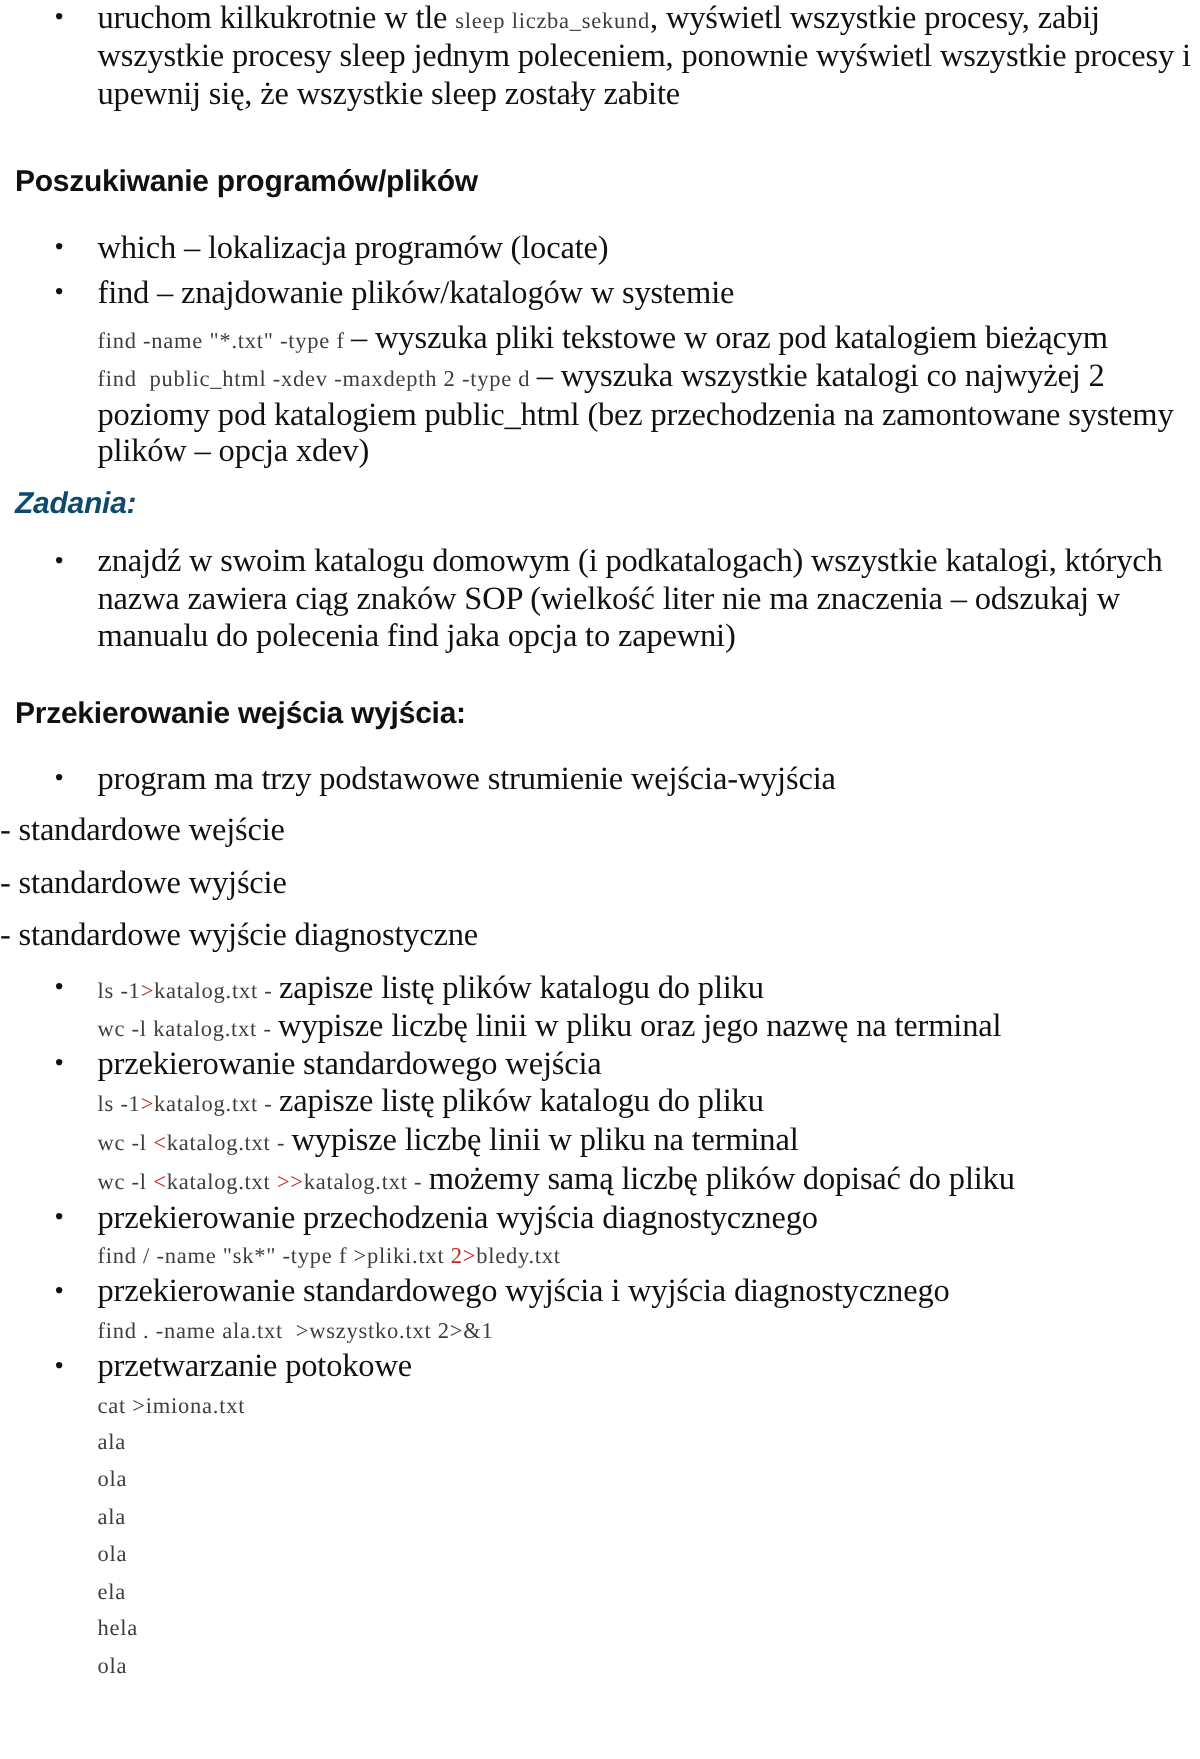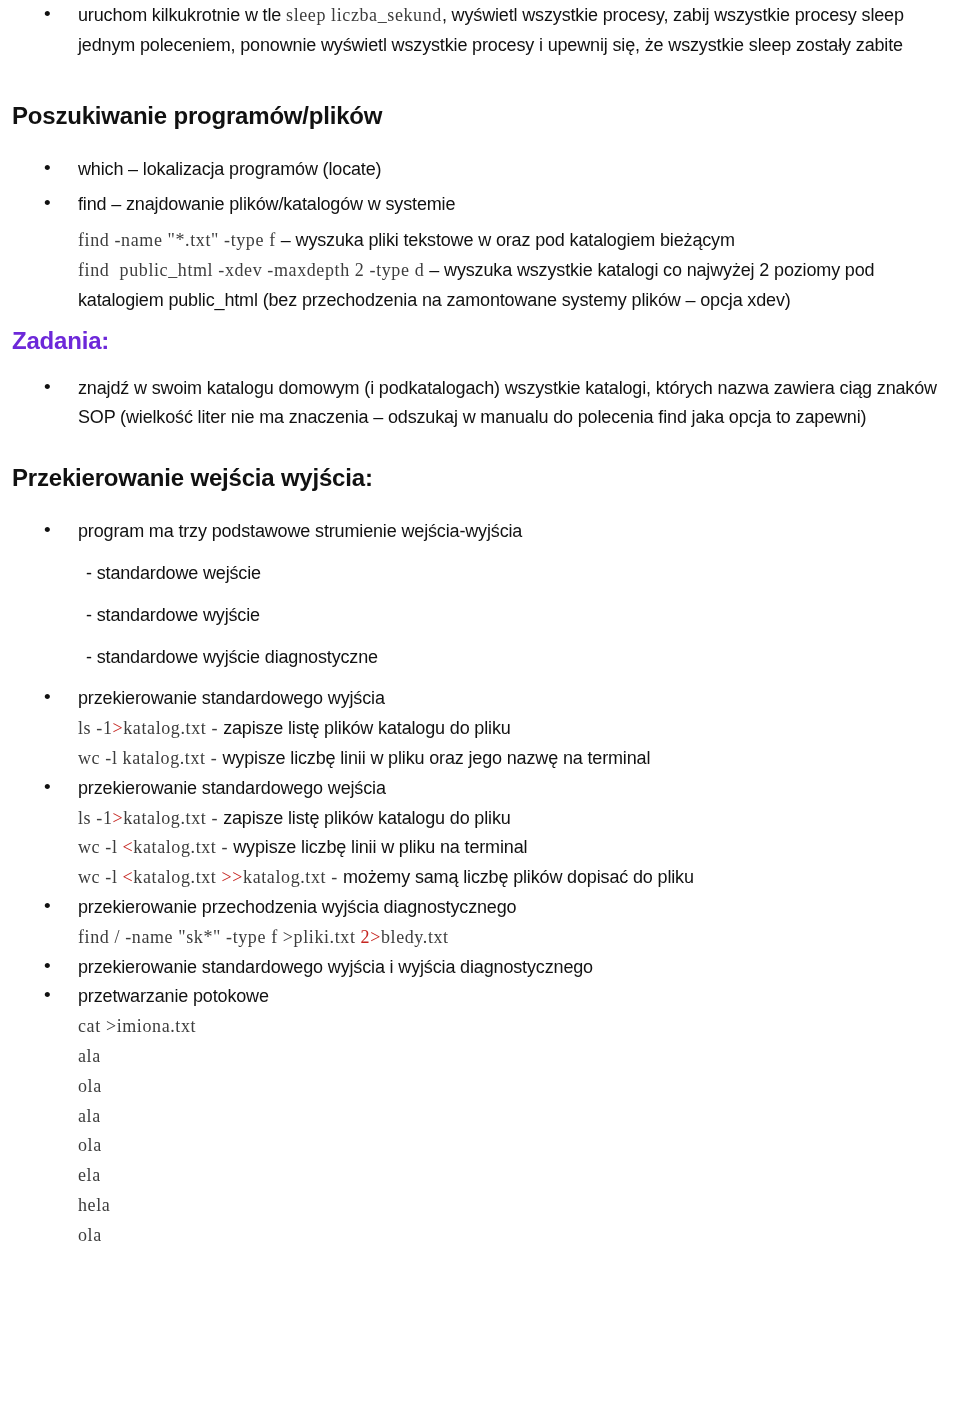--- a/index.html
+++ b/index.html
@@ -60,21 +60,20 @@
     position: absolute;
     left: 44px;
     top: 0;
     width: 10px;
     text-align: left;
     font-size: 19px;
     line-height: 28.8px;
     color: #111111;
   }
   .sub-row {
-    padding-left: 86px;
     margin: 0;
   }
   .cmd-row {
     padding-left: 78px;
     margin: 0;
   }
 
   
   .gap-xs { height: 6px; }
   .gap-s  { height: 12px; }
@@ -82,22 +81,22 @@
   .gap-l  { height: 30px; }
 
   
   .r-mono {
     font-family: Liberation Serif, serif;
     font-size: 18px;
     letter-spacing: 0.6px;
     color: #3d3d3d;
   }
   .r-sans {
-    font-family: Liberation Sans, sans-serif;
-    font-size: 18px;
+    font-family: Liberation Serif, serif;
+    font-size: 26px;
     letter-spacing: -0.15px;
     color: #111111;
   }
   .r-red {
     color: #C52520;
   }
   .prewrap { white-space: pre-wrap; }
 </style>
 </head>
 <body>
@@ -107,44 +106,45 @@
       <div class="sans bullet-row" id="blk-task-sleep"><span class="bullet-dot">•</span><span class="r-sans prewrap">uruchom kilkukrotnie w tle </span><span class="r-mono prewrap">sleep liczba_sekund</span><span class="r-sans prewrap">, wyświetl wszystkie procesy, zabij wszystkie procesy sleep jednym poleceniem, ponownie wyświetl wszystkie procesy i upewnij się, że wszystkie sleep zostały zabite</span></div>
       <div class="gap-l"></div>
       <div class="heading" id="blk-heading-poszukiwanie">Poszukiwanie programów/plików</div>
       <div class="gap-s"></div>
       <div class="sans bullet-row" id="blk-which"><span class="bullet-dot">•</span><span class="r-sans prewrap">which – lokalizacja programów (locate)</span></div>
       <div class="gap-xs"></div>
       <div class="sans bullet-row" id="blk-find"><span class="bullet-dot">•</span><span class="r-sans prewrap">find – znajdowanie plików/katalogów w systemie</span></div>
       <div class="gap-xs"></div>
       <div class="sans cmd-row" id="blk-find-name-txt"><span class="r-mono prewrap">find -name "*.txt" -type f </span><span class="r-sans prewrap">– wyszuka pliki tekstowe w oraz pod katalogiem bieżącym</span></div>
       <div class="sans cmd-row" id="blk-find-public-html"><span class="r-mono prewrap">find  public_html -xdev -maxdepth 2 -type d </span><span class="r-sans prewrap">– wyszuka wszystkie katalogi co najwyżej 2 poziomy pod katalogiem public_html (bez przechodzenia na zamontowane systemy plików – opcja xdev)</span></div>
-      <div class="heading red" id="blk-heading-zadania" style="color: #6d28d9;">Zadania:</div>
+      <div class="heading red" id="blk-heading-zadania" style="color: #0c4a6e; font-style: italic;">Zadania:</div>
       <div class="gap-xs"></div>
       <div class="sans bullet-row" id="blk-task-sop"><span class="bullet-dot">•</span><span class="r-sans prewrap">znajdź w swoim katalogu domowym (i podkatalogach) wszystkie katalogi, których nazwa zawiera ciąg znaków SOP (wielkość liter nie ma znaczenia – odszukaj w manualu do polecenia find jaka opcja to zapewni)</span></div>
       <div class="gap-m"></div>
       <div class="heading" id="blk-heading-przekierowanie">Przekierowanie wejścia wyjścia:</div>
       <div class="gap-s"></div>
       <div class="sans bullet-row" id="blk-trzy-strumienie"><span class="bullet-dot">•</span><span class="r-sans prewrap">program ma trzy podstawowe strumienie wejścia-wyjścia</span></div>
       <div class="gap-s"></div>
       <div class="sans sub-row" id="blk-std-wejscie"><span class="r-sans prewrap">- standardowe wejście</span></div>
       <div class="gap-s"></div>
       <div class="sans sub-row" id="blk-std-wyjscie"><span class="r-sans prewrap">- standardowe wyjście</span></div>
       <div class="gap-s"></div>
       <div class="sans sub-row" id="blk-std-wyjscie-diag"><span class="r-sans prewrap">- standardowe wyjście diagnostyczne</span></div>
       <div class="gap-s"></div>
-      <div class="sans bullet-row" id="blk-przekier-wyjscia"><span class="bullet-dot">•</span><span class="r-sans prewrap">przekierowanie standardowego wyjścia</span></div>
+      <div class="sans bullet-row" id="blk-przekier-wyjscia"><span class="bullet-dot">•</span></div>
       <div class="sans cmd-row" id="blk-cmd-ls-1-gt"><span class="r-mono prewrap">ls -1</span><span class="r-mono r-red prewrap" style="color: rgb(197, 37, 32);">&gt;</span><span class="r-mono prewrap">katalog.txt </span><span class="r-mono prewrap">- </span><span class="r-sans prewrap">zapisze listę plików katalogu do pliku</span></div>
       <div class="sans cmd-row" id="blk-cmd-wc-l-katalog"><span class="r-mono prewrap">wc -l katalog.txt </span><span class="r-mono prewrap">- </span><span class="r-sans prewrap">wypisze liczbę linii w pliku oraz jego nazwę na terminal</span></div>
       <div class="sans bullet-row" id="blk-przekier-wejscia"><span class="bullet-dot">•</span><span class="r-sans prewrap">przekierowanie standardowego wejścia</span></div>
       <div class="sans cmd-row" id="blk-cmd-ls-1-gt-2"><span class="r-mono prewrap">ls -1</span><span class="r-mono r-red prewrap" style="color: rgb(197, 37, 32);">&gt;</span><span class="r-mono prewrap">katalog.txt </span><span class="r-mono prewrap">- </span><span class="r-sans prewrap">zapisze listę plików katalogu do pliku</span></div>
       <div class="sans cmd-row" id="blk-cmd-wc-l-lt"><span class="r-mono prewrap">wc -l </span><span class="r-mono r-red prewrap" style="color: rgb(197, 37, 32);">&lt;</span><span class="r-mono prewrap">katalog.txt </span><span class="r-mono prewrap">- </span><span class="r-sans prewrap">wypisze liczbę linii w pliku na terminal</span></div>
       <div class="sans cmd-row" id="blk-cmd-wc-l-lt-append"><span class="r-mono prewrap">wc -l </span><span class="r-mono r-red prewrap" style="color: rgb(197, 37, 32);">&lt;</span><span class="r-mono prewrap">katalog.txt </span><span class="r-mono r-red prewrap" style="color: rgb(197, 37, 32);">&gt;&gt;</span><span class="r-mono prewrap">katalog.txt </span><span class="r-mono prewrap">- </span><span class="r-sans prewrap">możemy samą liczbę plików dopisać do pliku</span></div>
       <div class="sans bullet-row" id="blk-przekier-wyjscia-diag"><span class="bullet-dot">•</span><span class="r-sans prewrap">przekierowanie przechodzenia wyjścia diagnostycznego</span></div>
       <div class="sans cmd-row" id="blk-cmd-find-sk"><span class="r-mono prewrap">find / -name "sk*" -type f &gt;pliki.txt </span><span class="r-mono r-red prewrap" style="color: rgb(197, 37, 32);">2&gt;</span><span class="r-mono prewrap">bledy.txt</span></div>
       <div class="sans bullet-row" id="blk-przekier-oba"><span class="bullet-dot">•</span><span class="r-sans prewrap">przekierowanie standardowego wyjścia i wyjścia diagnostycznego</span></div>
+      <div class="sans cmd-row" id="blk-cmd-find-ala"><span class="r-mono prewrap">find . -name ala.txt  &gt;wszystko.txt 2&gt;&amp;1</span></div>
       <div class="sans bullet-row" id="blk-przetwarzanie-potokowe"><span class="bullet-dot">•</span><span class="r-sans prewrap">przetwarzanie potokowe</span></div>
       <div class="sans cmd-row" id="blk-cmd-cat-imiona"><span class="r-mono prewrap">cat &gt;imiona.txt</span></div>
       <div class="sans cmd-row" id="blk-imie-1"><span class="r-mono prewrap">ala</span></div>
       <div class="sans cmd-row" id="blk-imie-2"><span class="r-mono prewrap">ola</span></div>
       <div class="sans cmd-row" id="blk-imie-3"><span class="r-mono prewrap">ala</span></div>
       <div class="sans cmd-row" id="blk-imie-4"><span class="r-mono prewrap">ola</span></div>
       <div class="sans cmd-row" id="blk-imie-5"><span class="r-mono prewrap">ela</span></div>
       <div class="sans cmd-row" id="blk-imie-6"><span class="r-mono prewrap">hela</span></div>
       <div class="sans cmd-row" id="blk-imie-7"><span class="r-mono prewrap">ola</span></div>
     </div>

